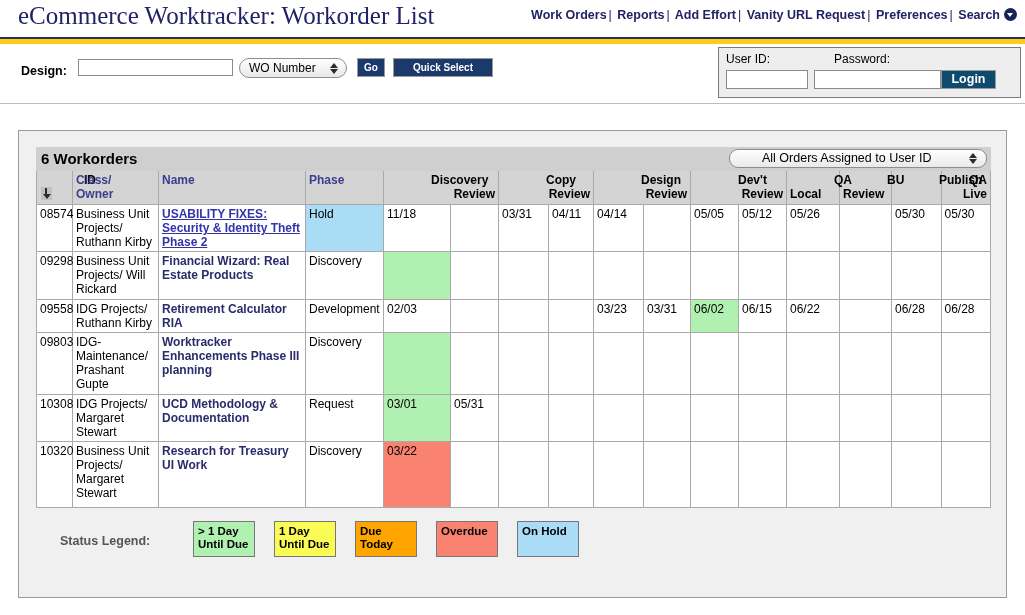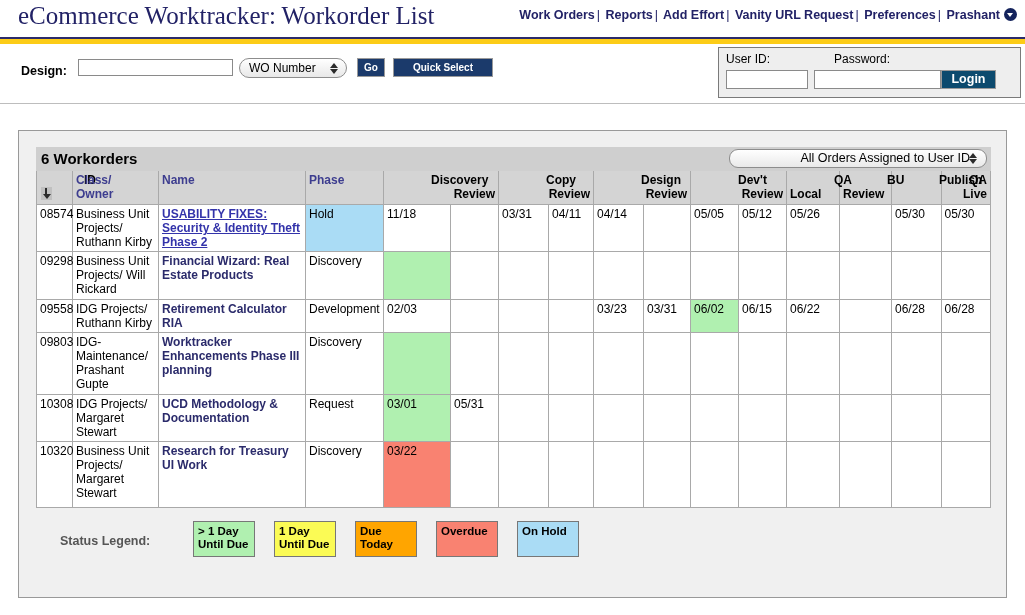--- a/index.html
+++ b/index.html
@@ -230,23 +230,24 @@
     right: 4px;
     top: 2px;
     width: 258px;
     height: 19px;
     border: 1px solid #8d8d8d;
     border-radius: 9px;
     background: linear-gradient(#ffffff, #e9e9e9);
     box-sizing: border-box;
     font-size: 12.5px;
     line-height: 17px;
-    text-align: right;
+    text-align: left;
     padding-right: 16px;
     white-space: nowrap;
+    padding-left: 32px;
   }
   #filterselect .sel-arrows {
     position: absolute;
     right: 7px;
     top: 1px;
     width: 12px;
     height: 16px;
   }
   #filterselect .sel-arrows::before,
   #filterselect .sel-arrows::after {
@@ -376,21 +377,21 @@
 <body>
 
 <div id="topbanner">
   <div id="apptitle">eCommerce Worktracker: Workorder List</div>
   <div id="topnav">
     <a>Work Orders</a><span class="sep">|</span>
     <a>Reports</a><span class="sep">|</span>
     <a>Add Effort</a><span class="sep">|</span>
     <a>Vanity URL Request</a><span class="sep">|</span>
     <a>Preferences</a><span class="sep">|</span>
-    <a>Prashant</a><span class="support-caret"></span>
+    <a>Search</a><span class="support-caret"></span>
   </div>
 </div>
 
 <div id="goldbar"></div>
 
 <div id="searchstrip">
   <span id="searchlabel">Design:</span>
   <input id="searchinput" type="text" value="" style="">
   <div id="searchtype">
     <span>WO Number</span>

